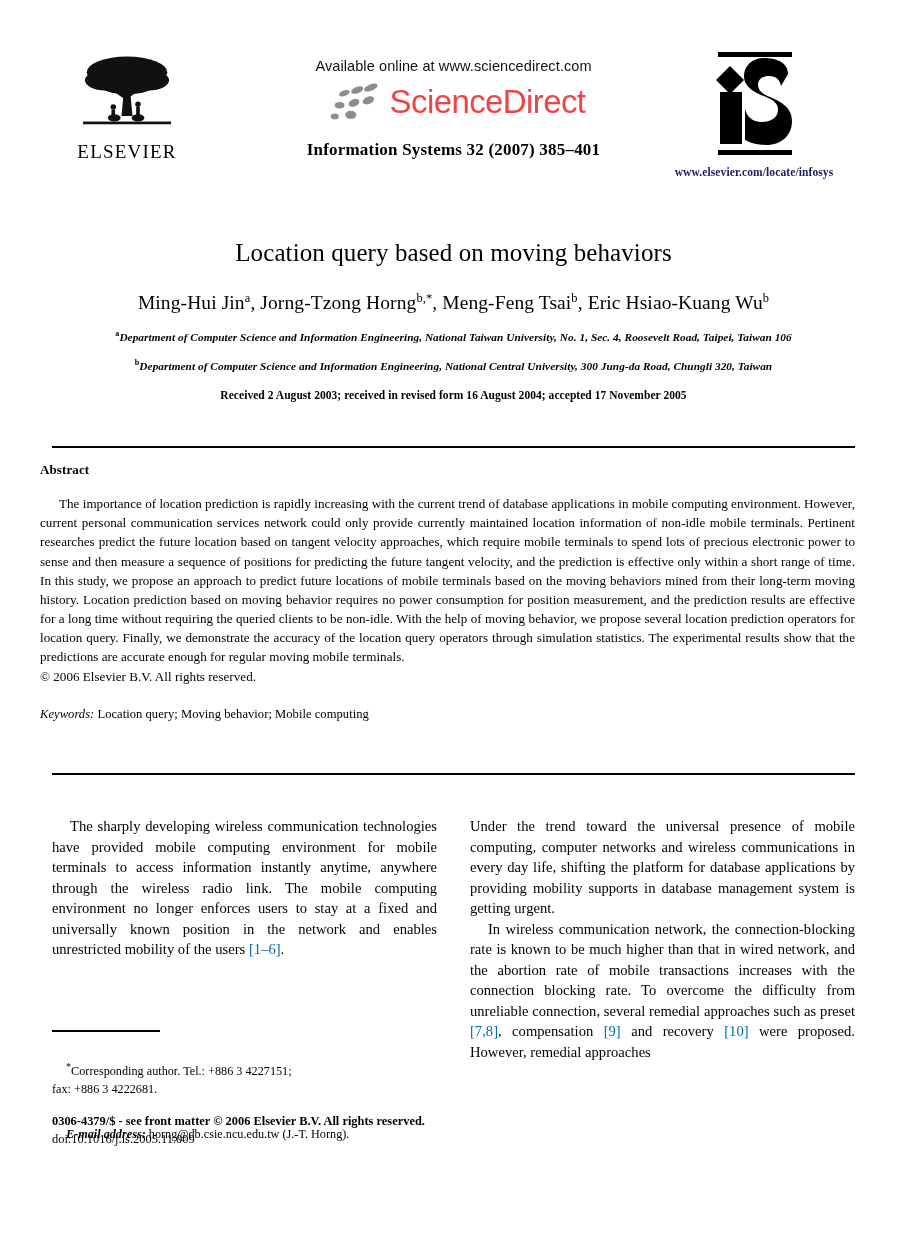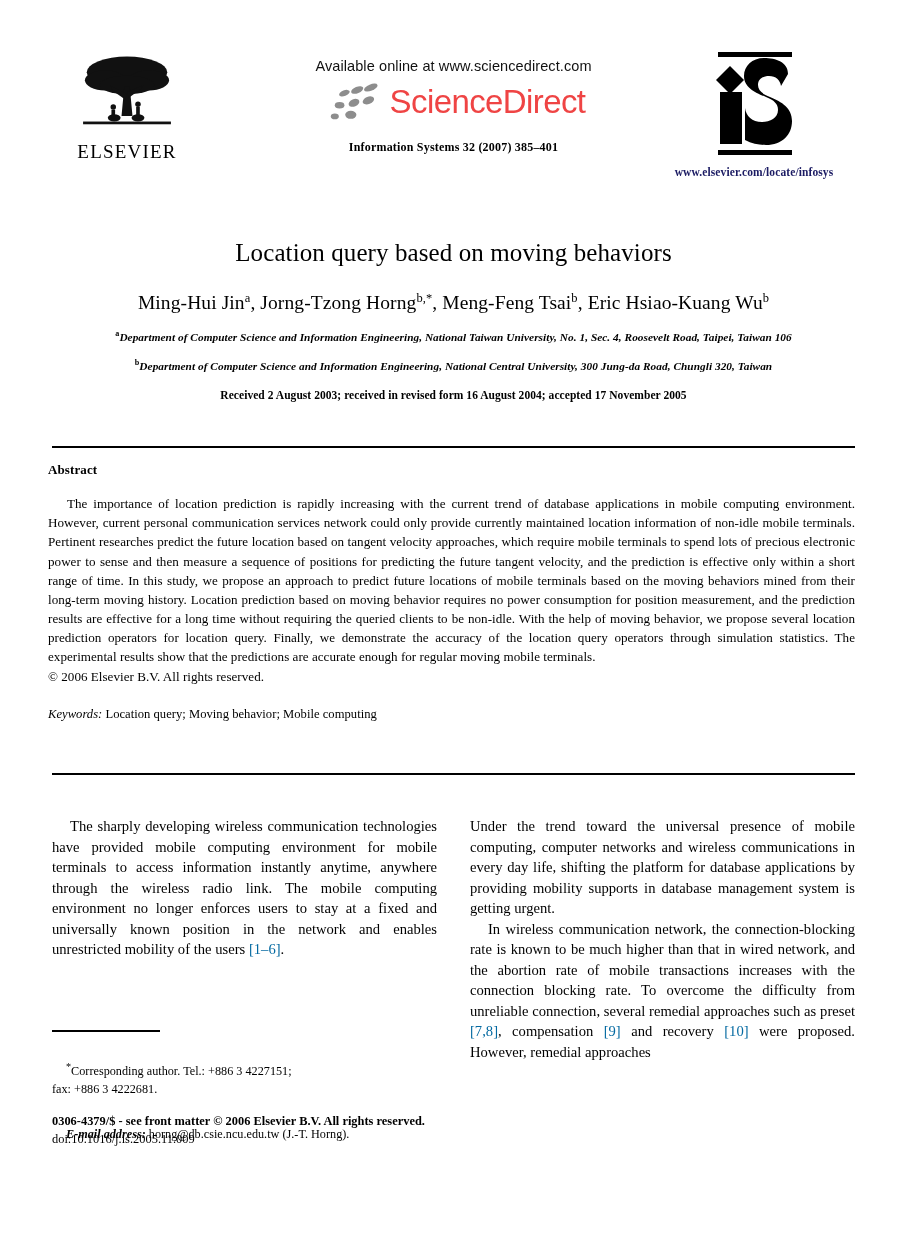--- a/index.html
+++ b/index.html
@@ -74,21 +74,21 @@
   .sd-word {
     font-family: "Liberation Sans", sans-serif;
     font-size: 33px;
     letter-spacing: -0.6px;
     color: #ef4444;
   }
   .journal-ref {
     margin-top: 16px;
     font-family: "Liberation Serif", serif;
     font-weight: bold;
-    font-size: 12px;
+    font-size: 17px;
     letter-spacing: 0.2px;
   }
 
   .is-block {
     position: absolute;
     right: 62px;
     top: 2px;
     width: 182px;
     text-align: center;
   }
@@ -154,21 +154,21 @@
     right: 52px;
     height: 2px;
     background: #000;
   }
   .rule-top { top: 446px; }
   .rule-bottom { top: 773px; }
 
   
   .abstract-wrap {
     position: absolute;
-    left: 48px;
+    left: 40px;
     right: 52px;
     top: 462px;
   }
   .abstract-head {
     font-size: 13px;
     font-weight: bold;
     margin-bottom: 16px;
     letter-spacing: 0.1px;
   }
   .abstract-body {

